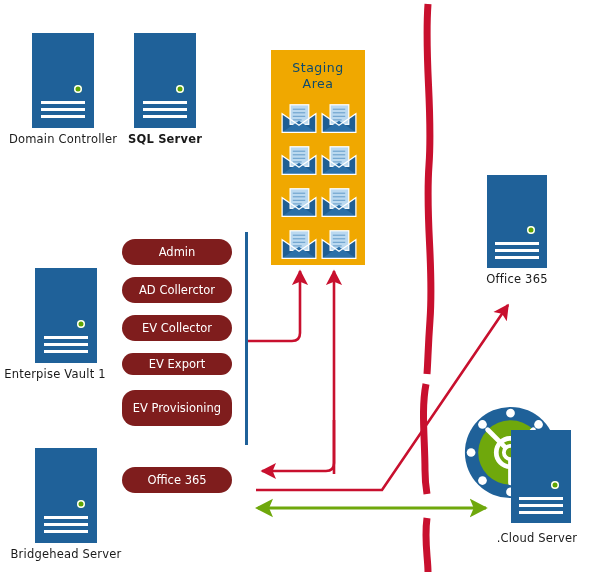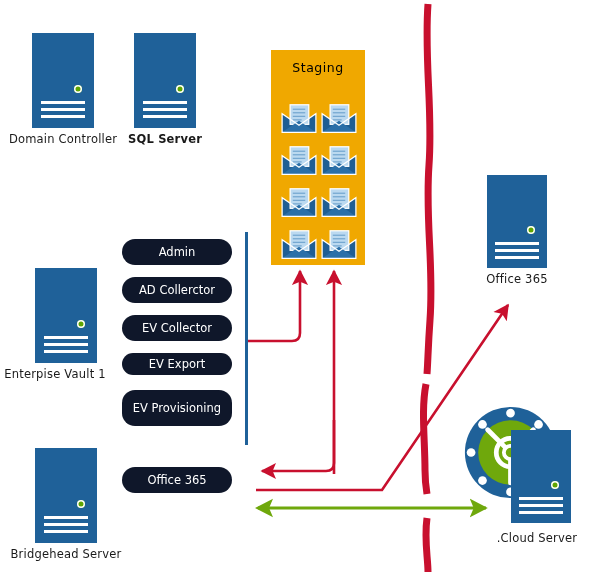--- a/index.html
+++ b/index.html
@@ -49,41 +49,41 @@
   
   #staging{
     position:absolute;
     background:#F0A800;
   }
   #staging .title{
     position:absolute;
     left:0;right:0;
     top:10px;
     text-align:center;
-    color:#000000;
+    color:#0c4a6e;
     font-size:12.5px;
     line-height:16px;
     letter-spacing:0.5px;
   }
   #staging .grid{
     position:absolute;
     left:8px;right:8px;
     top:48px;
     display:grid;
     grid-template-columns:1fr 1fr;
     grid-auto-rows:42px;
     justify-items:center;
     align-items:center;
   }
   .mail{width:40px;height:32px;display:block;}
 
   
   .pill{
     position:absolute;
-    background:#0f172a;
+    background:#7f1d1d;
     border-radius:13px;
     color:#ffffff;
     font-size:11.5px;
     display:flex;
     align-items:center;
     justify-content:center;
     text-align:center;
     line-height:14px;
     box-sizing:border-box;
   }
@@ -231,20 +231,21 @@
           <i></i>
       </span>
     </div>
 
     <div class="caption" style="top:126px;left:74px;">.Cloud Server</div>
   </div>
 
   <div id="staging" style="left:271px;top:50px;width:94px;height:215px;">
     <div class="title">
       <div>Staging</div>
+      <div>Area</div>
     </div>
     <div class="grid">
 
       <svg class="mail" viewBox="0 0 44 36">
         <path d="M3,33 L3,12 L22,25 L41,12 L41,33 Z" fill="#1F5E93"></path>
         <rect x="12" y="2" width="21" height="22" fill="#BBD9F0" stroke="#ffffff" stroke-width="1.4"></rect>
         <g stroke="#6FA3CE" stroke-width="1.3">
           <line x1="15" y1="7" x2="29" y2="7"></line>
           <line x1="15" y1="11" x2="29" y2="11"></line>
           <line x1="15" y1="15" x2="29" y2="15"></line>

